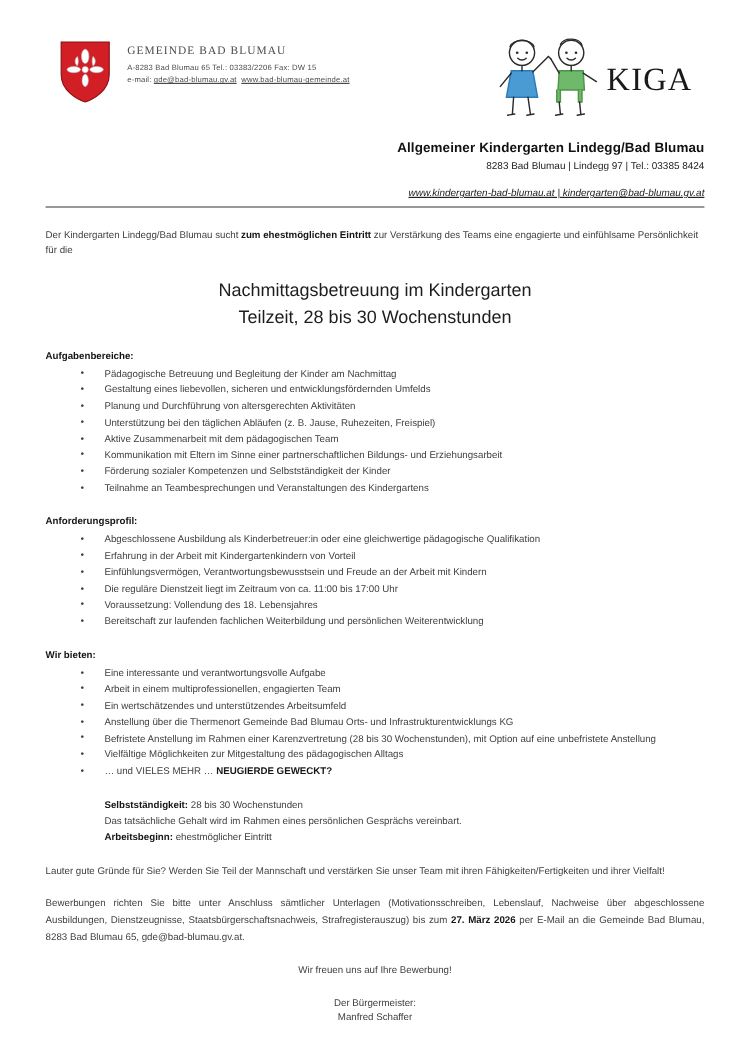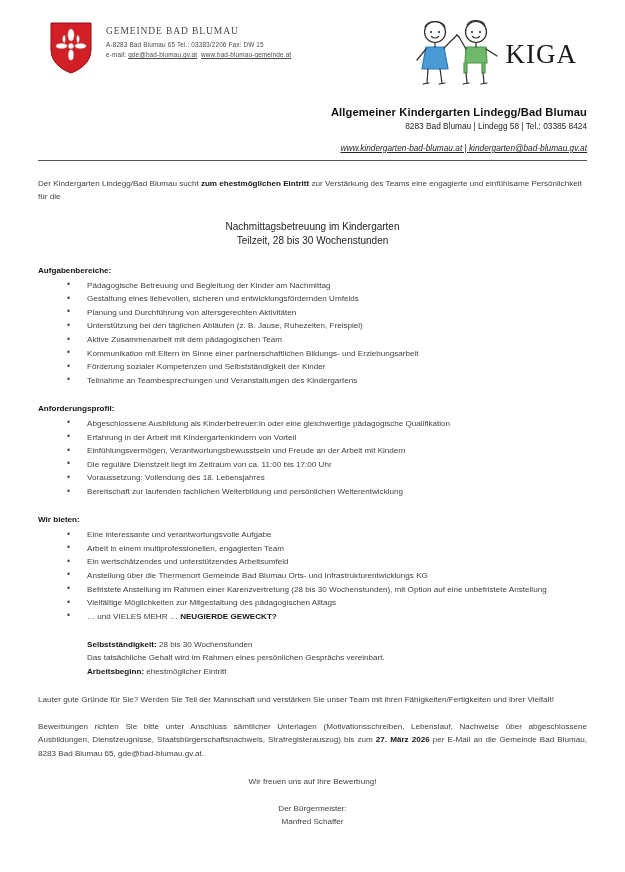--- a/index.html
+++ b/index.html
@@ -20,21 +20,21 @@
     height: 872px;
     position: relative;
     box-sizing: border-box;
     padding: 0 38px;
   }
 
   
   .letterhead {
     display: flex;
     align-items: flex-start;
-    padding-top: 20px;
+    padding-top: 32px;
     height: 78px;
   }
   .crest {
     width: 42px;
     height: 52px;
     flex: 0 0 42px;
     position: relative;
     margin-left: 12px;
     margin-top: 2px;
   }
@@ -113,21 +113,21 @@
     margin-top: 16px;
     font-size: 8.1px;
     line-height: 1.62;
     color: #3f3f3f;
   }
   b, strong { color: #161616; }
 
   .jobtitle {
     text-align: center;
     margin-top: 17px;
-    font-size: 10px;
+    font-size: 15px;
     line-height: 1.42;
     color: #1d1d1d;
   }
 
   .sect {
     margin-top: 17px;
   }
   .sect-head {
     font-size: 8.1px;
     font-weight: bold;
@@ -260,21 +260,21 @@
             <path d="M43 19 L45 21"></path>
           </g>
         </svg>
       </div>
       <div class="kiga-word">KIGA</div>
     </div>
   </div>
 
   <div class="kg-title">
     <div class="l1">Allgemeiner Kindergarten Lindegg/Bad Blumau</div>
-    <div class="l2">8283 Bad Blumau | Lindegg 58 | Tel.: 03385 8424</div>
+    <div class="l2">8283 Bad Blumau | Lindegg 97 | Tel.: 03385 8424</div>
     <div class="l3">www.kindergarten-bad-blumau.at | kindergarten@bad-blumau.gv.at</div>
   </div>
   <hr class="rule">
 
   <p class="intro">
     <span>Der Kindergarten Lindegg/Bad Blumau sucht </span><b>zum ehestmöglichen Eintritt</b><span> zur Verstärkung des Teams eine engagierte und einfühlsame Persönlichkeit für die</span>
   </p>
 
   <div class="joblttl joJobtitleWrap">
     <div class="jobtitle">

